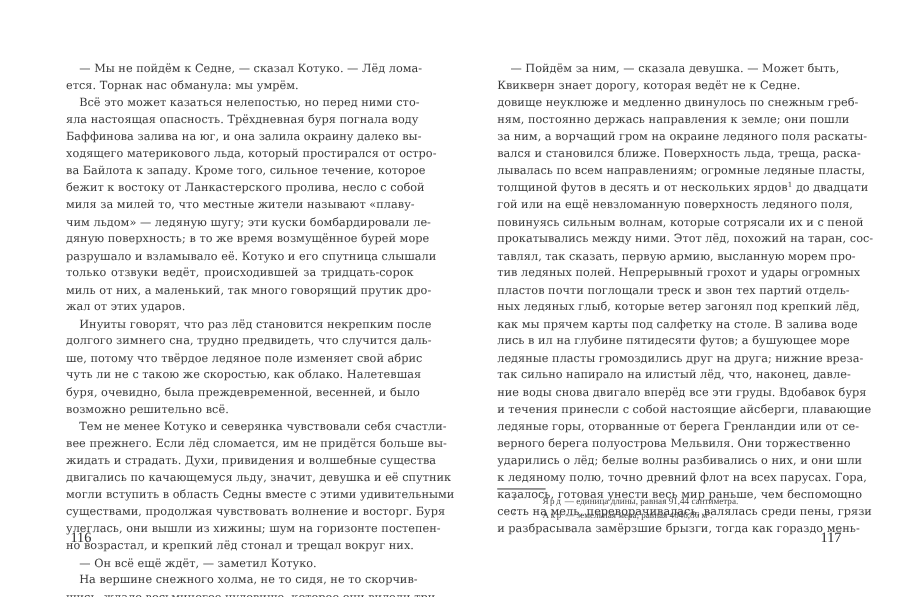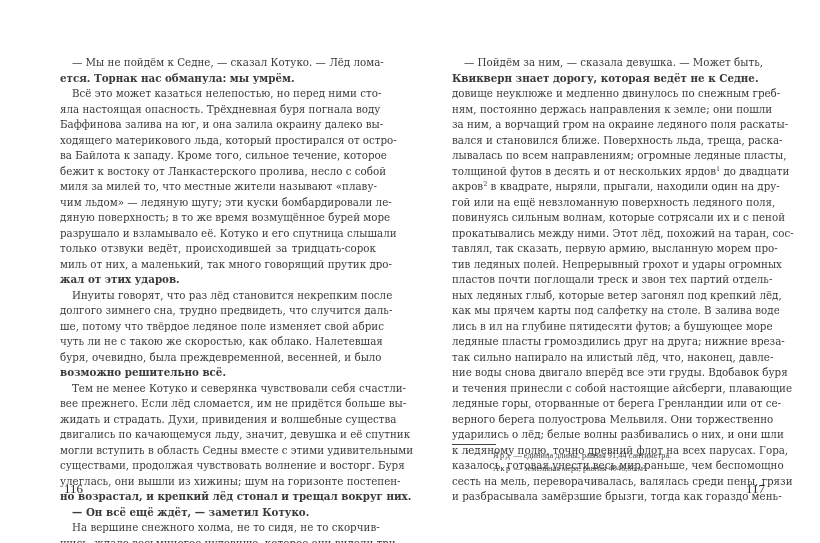--- a/index.html
+++ b/index.html
@@ -17,21 +17,21 @@
   }
   .page.left .col { left: 60px; top: 55px; width: 316px; }
   .page.right .col { left: 42px; top: 55px; width: 310px; }
   .line {
     display: block;
     white-space: nowrap;
     text-align: justify;
     text-align-last: justify;
     height: 15.5px;
   }
-  .line.last { text-align-last: left; font-weight: bold; }
+  .line.last { text-align-last: left; }
   .line.indent { padding-left: 12px; }
   .footnote-rule {
     position: absolute;
     left: 42px; top: 444px;
     width: 44px; height: 0;
     border-top: 1px solid #444;
   }
   .footnotes {
     position: absolute;
     left: 42px; top: 449px; width: 310px;
@@ -94,21 +94,20 @@
   <div class="page right">
     <div class="col" id="right-col">
         <span class="line indent">— Пойдём за ним, — сказала девушка. — Может быть,</span>
         <span class="line last">Квикверн знает дорогу, которая ведёт не к Седне.</span>
         <span class="line">довище неуклюже и медленно двинулось по снежным греб-</span>
         <span class="line">ням, постоянно держась направления к земле; они пошли</span>
         <span class="line">за ним, а ворчащий гром на окраине ледяного поля раскаты-</span>
         <span class="line">вался и становился ближе. Поверхность льда, треща, раска-</span>
         <span class="line">лывалась по всем направлениям; огромные ледяные пласты,</span>
         <span class="line"><span>толщиной футов в десять и от нескольких ярдов</span><sup class="fn">1</sup><span> до двадцати</span></span>
-        <span class="line"><span>акров</span><sup class="fn">2</sup><span> в квадрате, ныряли, прыгали, находили один на дру-</span></span>
         <span class="line">гой или на ещё невзломанную поверхность ледяного поля,</span>
         <span class="line">повинуясь сильным волнам, которые сотрясали их и с пеной</span>
         <span class="line">прокатывались между ними. Этот лёд, похожий на таран, сос-</span>
         <span class="line">тавлял, так сказать, первую армию, высланную морем про-</span>
         <span class="line">тив ледяных полей. Непрерывный грохот и удары огромных</span>
         <span class="line">пластов почти поглощали треск и звон тех партий отдель-</span>
         <span class="line">ных ледяных глыб, которые ветер загонял под крепкий лёд,</span>
         <span class="line">как мы прячем карты под салфетку на столе. В залива воде</span>
         <span class="line">лись в ил на глубине пятидесяти футов; а бушующее море</span>
         <span class="line">ледяные пласты громоздились друг на друга; нижние вреза-</span>

